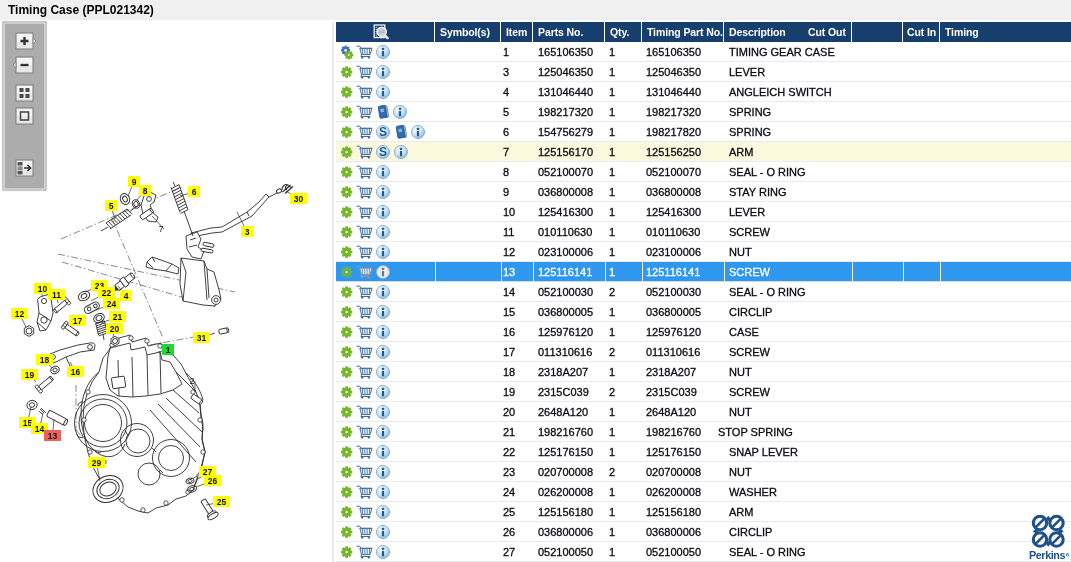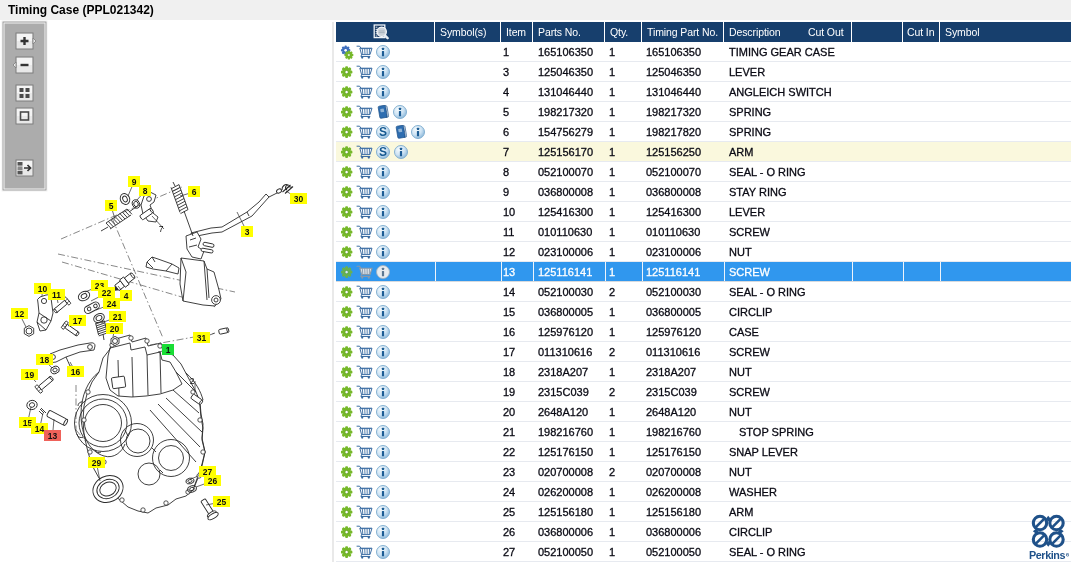--- a/index.html
+++ b/index.html
@@ -1,19 +1,19 @@
 <!DOCTYPE html>
 <html><head><meta charset="utf-8"><style>
 *{margin:0;padding:0;box-sizing:border-box}
 html,body{width:1071px;height:562px;overflow:hidden;background:#fff;
  font-family:"Liberation Sans",sans-serif;}
 #titlebar{position:absolute;left:0;top:0;width:1071px;height:20px;background:#f0f0f0;}
 #title{position:absolute;left:8px;top:3px;font-size:12px;font-weight:bold;color:#000;}
 .hdr{position:absolute;top:22px;height:20px;background:#173f6d;}
-.hdrtxt{position:absolute;top:26px;color:#fff;font-size:10.5px;font-weight:normal;white-space:nowrap;letter-spacing:-0.1px;}
+.hdrtxt{position:absolute;top:26px;color:#fff;font-size:10.5px;font-weight:bold;white-space:nowrap;letter-spacing:-0.1px;}
 .row{position:absolute;left:336px;width:735px;height:20px;background:#fff;border-bottom:1px solid #e7eaf0;}
 .cell{position:absolute;top:4px;font-size:11px;color:#0a0a14;white-space:nowrap;-webkit-text-stroke:0.3px;}
 .vline{position:absolute;top:42px;bottom:0;width:1px;background:#e2e5ec;}
 .sel .cell{color:#fff;}
 .ic{position:absolute;}
 </style></head><body>
 <svg width="0" height="0" style="position:absolute">
 <defs>
 <radialGradient id="bg" cx="35%" cy="30%" r="75%">
  <stop offset="0" stop-color="#f4fafd"></stop>
@@ -107,21 +107,21 @@
 <div class="hdrtxt" style="left:610px">Qty.</div>
 <div class="hdr" style="left:642px;width:81px"></div>
 <div class="hdrtxt" style="left:647px">Timing Part No.</div>
 <div class="hdr" style="left:724px;width:127px"></div>
 <div class="hdrtxt" style="left:729px">Description</div>
 <div class="hdr" style="left:852px;width:50px"></div>
 <div class="hdrtxt" style="left:808px">Cut Out</div>
 <div class="hdr" style="left:903px;width:36px"></div>
 <div class="hdrtxt" style="left:907px">Cut In</div>
 <div class="hdr" style="left:940px;width:131px"></div>
-<div class="hdrtxt" style="left:945px">Symbol</div>
+<div class="hdrtxt" style="left:945px">Timing</div>
 <svg class="ic" style="left:373px;top:24px" width="16" height="16" viewBox="0 0 16 16">
     <use href="#hdricon"></use>
   </svg>
 <div class="vline" style="left:435px"></div>
 <div class="vline" style="left:501px"></div>
 <div class="vline" style="left:533px"></div>
 <div class="vline" style="left:605px"></div>
 <div class="vline" style="left:642px"></div>
 <div class="vline" style="left:724px"></div>
 <div class="vline" style="left:852px"></div>
@@ -451,21 +451,21 @@
     </svg>
 <svg class="ic" style="left:40px;top:3px" width="15" height="15" viewBox="0 0 15 15">
       <use href="#info"></use>
     </svg>
 </div>
 <div class="row" style="top:422px;background:#fff;">
 <div class="cell" style="left:167px">21</div>
 <div class="cell" style="left:202px">198216760</div>
 <div class="cell" style="left:273px">1</div>
 <div class="cell" style="left:310px">198216760</div>
-<div class="cell" style="left:403px">STOP SPRING</div>
+<div class="cell" style="left:382px">STOP SPRING</div>
 <svg class="ic" style="left:5px;top:3px" width="13" height="15" viewBox="0 0 13 15">
       <use href="#geargreen"></use>
     </svg>
 <svg class="ic" style="left:20px;top:3px" width="18" height="15" viewBox="0 0 18 15">
       <use href="#cart"></use>
     </svg>
 <svg class="ic" style="left:40px;top:3px" width="15" height="15" viewBox="0 0 15 15">
       <use href="#info"></use>
     </svg>
 </div>

